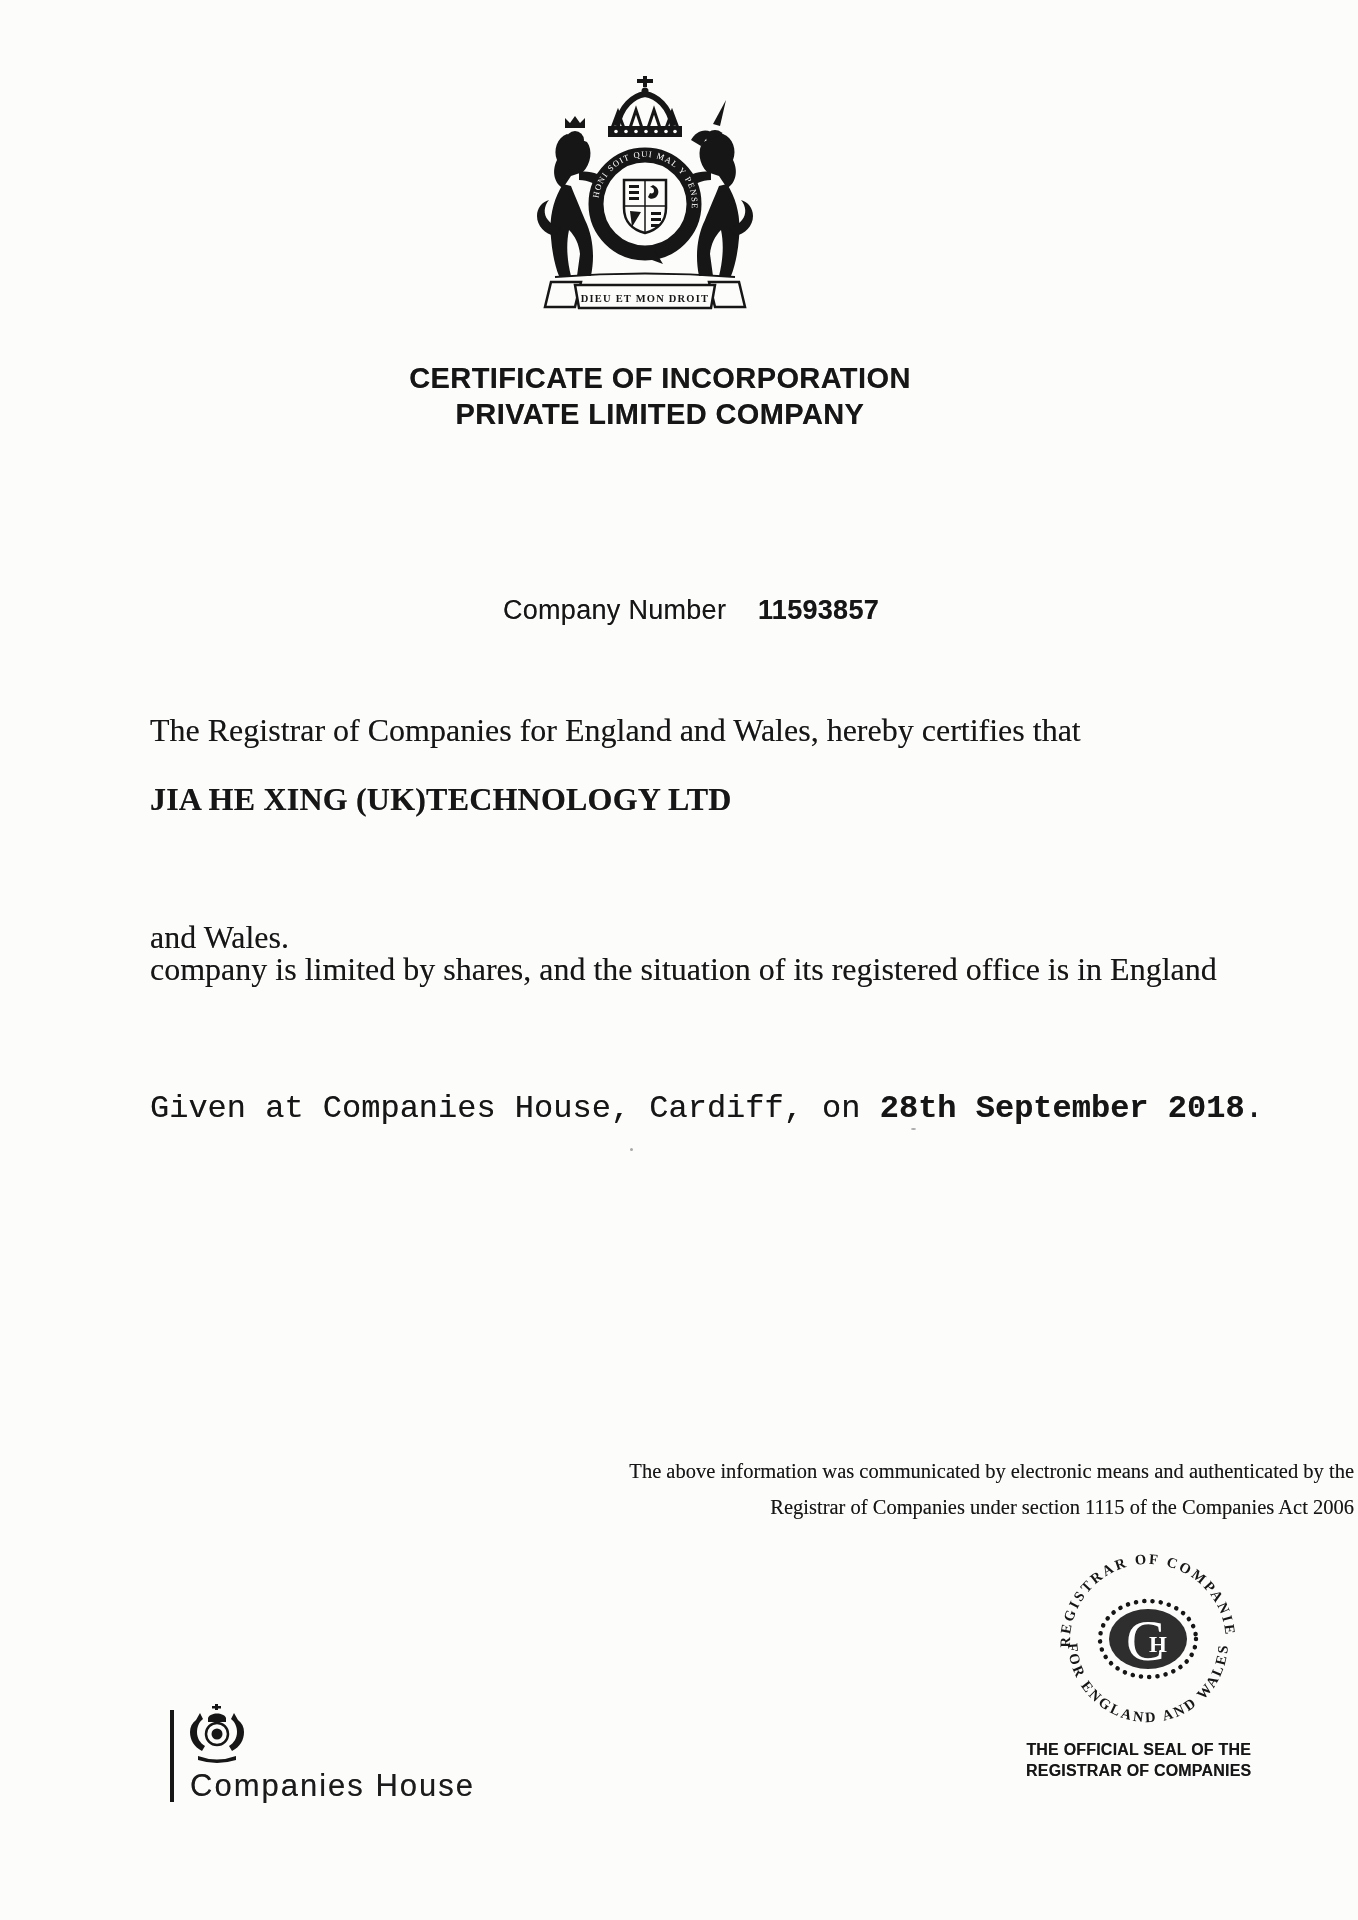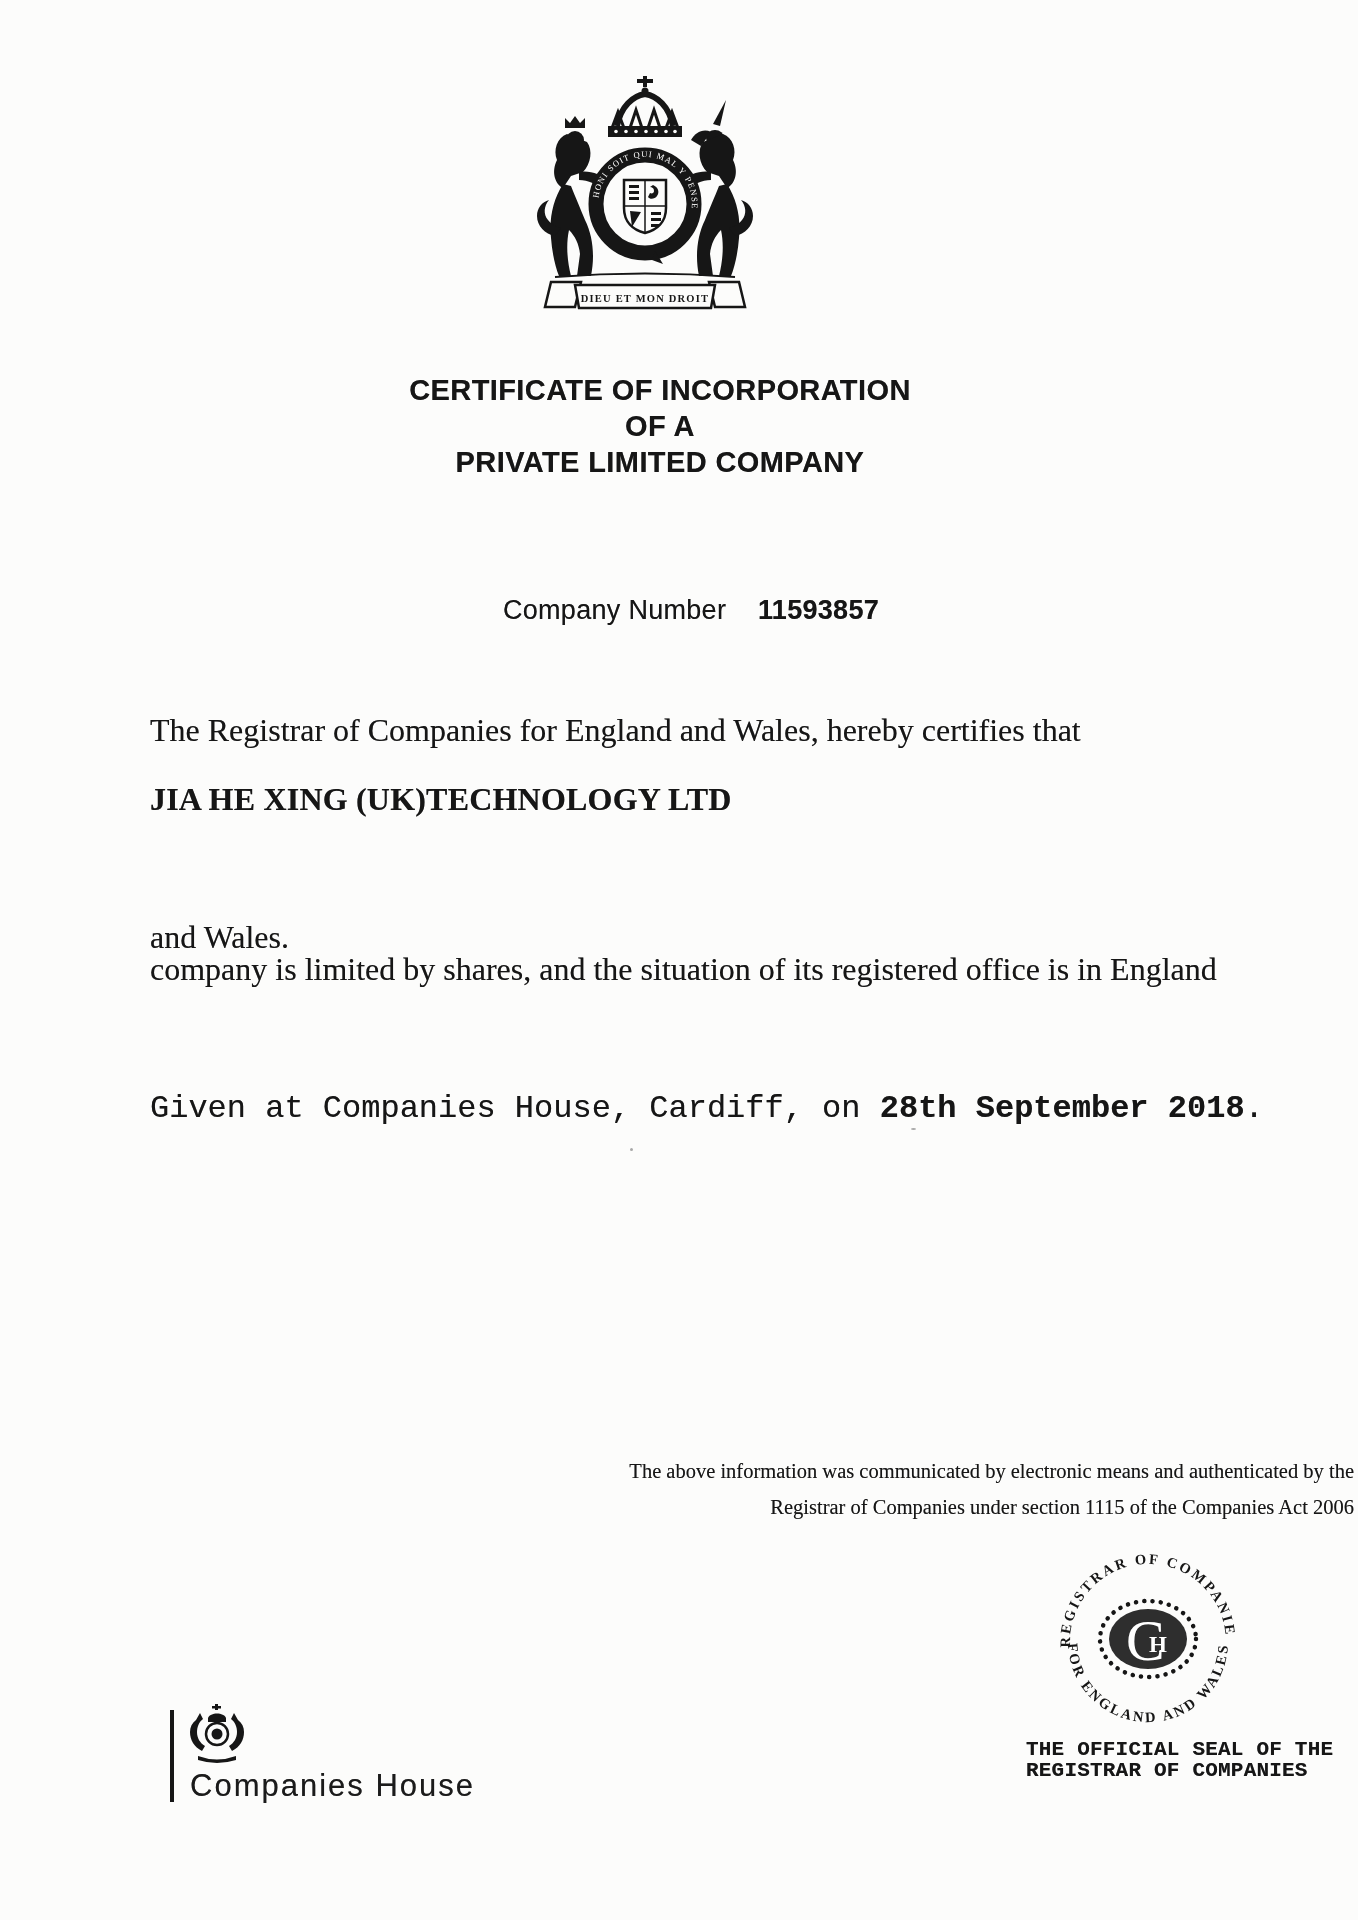--- a/index.html
+++ b/index.html
@@ -9,21 +9,21 @@
     font-family:"Liberation Serif", serif;
     color:#161616;
     position:relative;
     overflow:hidden;
   }
   .abs{position:absolute;}
   
   .arms{left:505px;top:76px;width:280px;height:240px;}
   
   .title{
-    left:0;right:38px;top:372px;
+    left:0;right:38px;top:360px;
     text-align:center;
     font-family:"Liberation Sans", sans-serif;
     font-weight:bold;font-size:29px;line-height:36px;
     letter-spacing:.4px;
     text-shadow:0 0 .6px rgba(0,0,0,.55);
   }
   
   .company-number{
     left:24px;right:0;top:595px;
     text-align:center;
@@ -43,24 +43,25 @@
   .given b{font-weight:bold;}
   .footer{
     left:0;right:4px;top:1453px;
     text-align:right;font-size:20.5px;line-height:36px;
     text-shadow:0 0 .4px rgba(0,0,0,.4);
   }
   
   .seal-svg{left:1048px;top:1542px;}
   .seal-caption{
     left:1026px;top:1740px;
-    font-family:Liberation Mono, monospace;
-    font-weight:bold;font-size:21px;line-height:20.5px;
+    font-family:Liberation Sans, sans-serif;
+    font-weight:bold;font-size:16px;line-height:20.5px;
     letter-spacing:.2px;white-space:nowrap;
     text-shadow:0 0 .5px rgba(0,0,0,.5);
+    text-align:center;
   }
   
   .logo-bar{left:170px;top:1710px;width:4px;height:92px;background:#161616;}
   .crest-svg{left:184px;top:1704px;}
   .wordmark{
     left:190px;top:1768px;
     font-family:"Liberation Sans", sans-serif;
     font-size:31px;letter-spacing:2px;color:#1b1b1b;
     white-space:nowrap;
     text-shadow:0 0 .6px rgba(0,0,0,.5);
@@ -141,21 +142,20 @@
       <path d="M46,206 l30,0 -6,25 -30,0 z" fill="#fcfcfb" stroke="#161616" stroke-width="2.5"></path>
       <path d="M234,206 l-30,0 6,25 30,0 z" fill="#fcfcfb" stroke="#161616" stroke-width="2.5"></path>
       <path d="M70,209 h140 l-4,23 h-132 z" fill="#fcfcfb" stroke="#161616" stroke-width="2.5"></path>
       <text x="140" y="225.5" text-anchor="middle" font-family="Liberation Serif, serif" font-size="10.5" font-weight="bold" letter-spacing="1.2" fill="#161616">DIEU ET MON DROIT</text>
     </g>
   </svg>
 </div>
 
 <div class="abs title">
   <div>CERTIFICATE OF INCORPORATION</div>
-  <div>OF A</div>
   <div>PRIVATE LIMITED COMPANY</div>
 </div>
 
 <div class="abs company-number">
   <span>Company Number</span>
   <b>11593857</b>
 </div>
 
 <div class="abs body-line registrar-line">The Registrar of Companies for England and Wales, hereby certifies that</div>
 

